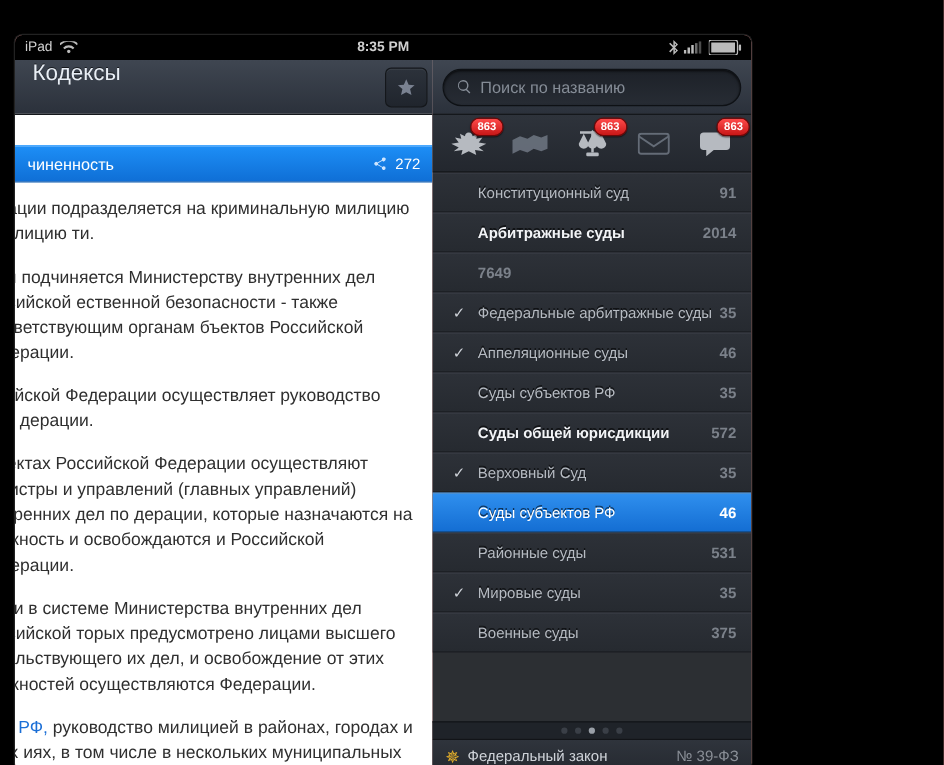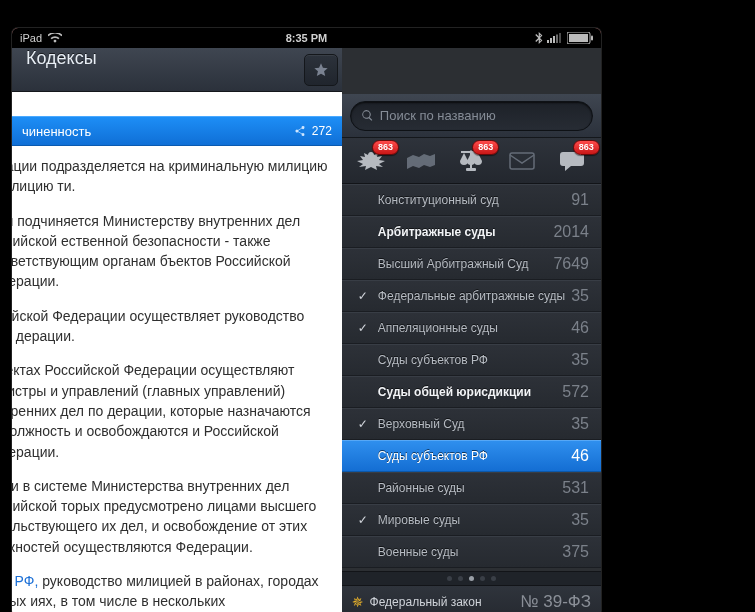--- a/index.html
+++ b/index.html
@@ -100,21 +100,20 @@
   }
   .l-body p { margin: 0 0 14px 0; }
   .l-body a, .l-body .link { color: #1b6fd6; }
   
   .r-search {
     height: 44px;
     background: linear-gradient(#3f4651, #2b313b);
     border-bottom: 1px solid #14171b;
     display: flex; align-items: center;
     padding: 0 8px;
-    margin-top: 46px;
   }
   .r-search .search-field {
     flex: 1;
     height: 30px;
     background: linear-gradient(#1d2128, #272c34);
     border-radius: 15px;
     border: 1px solid #0e1115;
     box-shadow: inset 0 1px 2px rgba(0,0,0,.7);
     display: flex; align-items: center;
     padding: 0 10px;
@@ -155,21 +154,21 @@
     padding: 0 12px 0 12px;
     font-size: 12px;
     color: #b6bbc2;
     background: linear-gradient(#2d3138, #262a30);
     border-bottom: 1px solid #1a1d22;
     border-top: 1px solid #383d45;
     position: relative;
   }
   .r-item .chk { width: 18px; display: inline-flex; justify-content: center; color: #cfd3d9; }
   .r-item .lbl { flex: 1; white-space: nowrap; overflow: hidden; text-overflow: ellipsis; text-shadow: 0 -1px 0 rgba(0,0,0,.6);}
-  .r-item .cnt { color: #7b818a; font-size: 16px; margin-left: 6px; }
+  .r-item .cnt { color: #7b818a; font-size: 12px; margin-left: 6px; font-weight: bold; }
   .r-item.indent .lbl { margin-left: 6px; }
   .r-item.bold .lbl { color: #f2f4f7; font-weight: bold; }
   .r-item.sel {
     background: linear-gradient(#2f8fee, #146ed3);
     border-top-color: #57a8f6;
     border-bottom-color: #0c58aa;
   }
   .r-item.sel .lbl, .r-item.sel .cnt { color: #fff; }
   .r-dots {
     height: 14px;
@@ -179,21 +178,21 @@
   }
   .r-dots span { width: 5px; height: 5px; border-radius: 50%; background: #3a3f47; }
   .r-dots span.on { background: #9aa0a8; }
   
   .r-law {
     background: linear-gradient(#2f343c,#262a31);
     border-top: 1px solid #121418;
     padding: 6px 10px 4px 10px;
   }
   .r-law .row1 { display: flex; align-items: center; color: #cfd3d9; font-size: 12px; gap: 6px; }
-  .r-law .row1 .num { margin-left: auto; color: #8a8f97; font-size: 17px; }
+  .r-law .row1 .num { margin-left: auto; color: #8a8f97; font-size: 12px; }
   .r-law .row2 { color: #a7adb5; font-size: 11px; margin-top: 4px; white-space: nowrap; overflow: hidden; text-overflow: ellipsis; }
   .eagle { color: #e8b22a; font-size: 14px; line-height: 1; }
 </style>
 </head>
 <body>
 
 <div class="device">
 
   <div class="statusbar">
     <div class="left">
@@ -306,21 +305,20 @@
             <span class="lbl">Конституционный суд</span>
             <span class="cnt">91</span>
           </div>
           <div class="r-item indent bold">
             <span class="chk"></span>
             <span class="lbl">Арбитражные суды</span>
             <span class="cnt">2014</span>
           </div>
           <div class="r-item indent">
             <span class="chk"></span>
-            <span class="lbl">Высший Арбитражный Суд</span>
             <span class="cnt">7649</span>
           </div>
           <div class="r-item indent">
             <span class="chk">✓</span>
             <span class="lbl">Федеральные арбитражные суды</span>
             <span class="cnt">35</span>
           </div>
           <div class="r-item indent">
             <span class="chk">✓</span>
             <span class="lbl">Аппеляционные суды</span>

